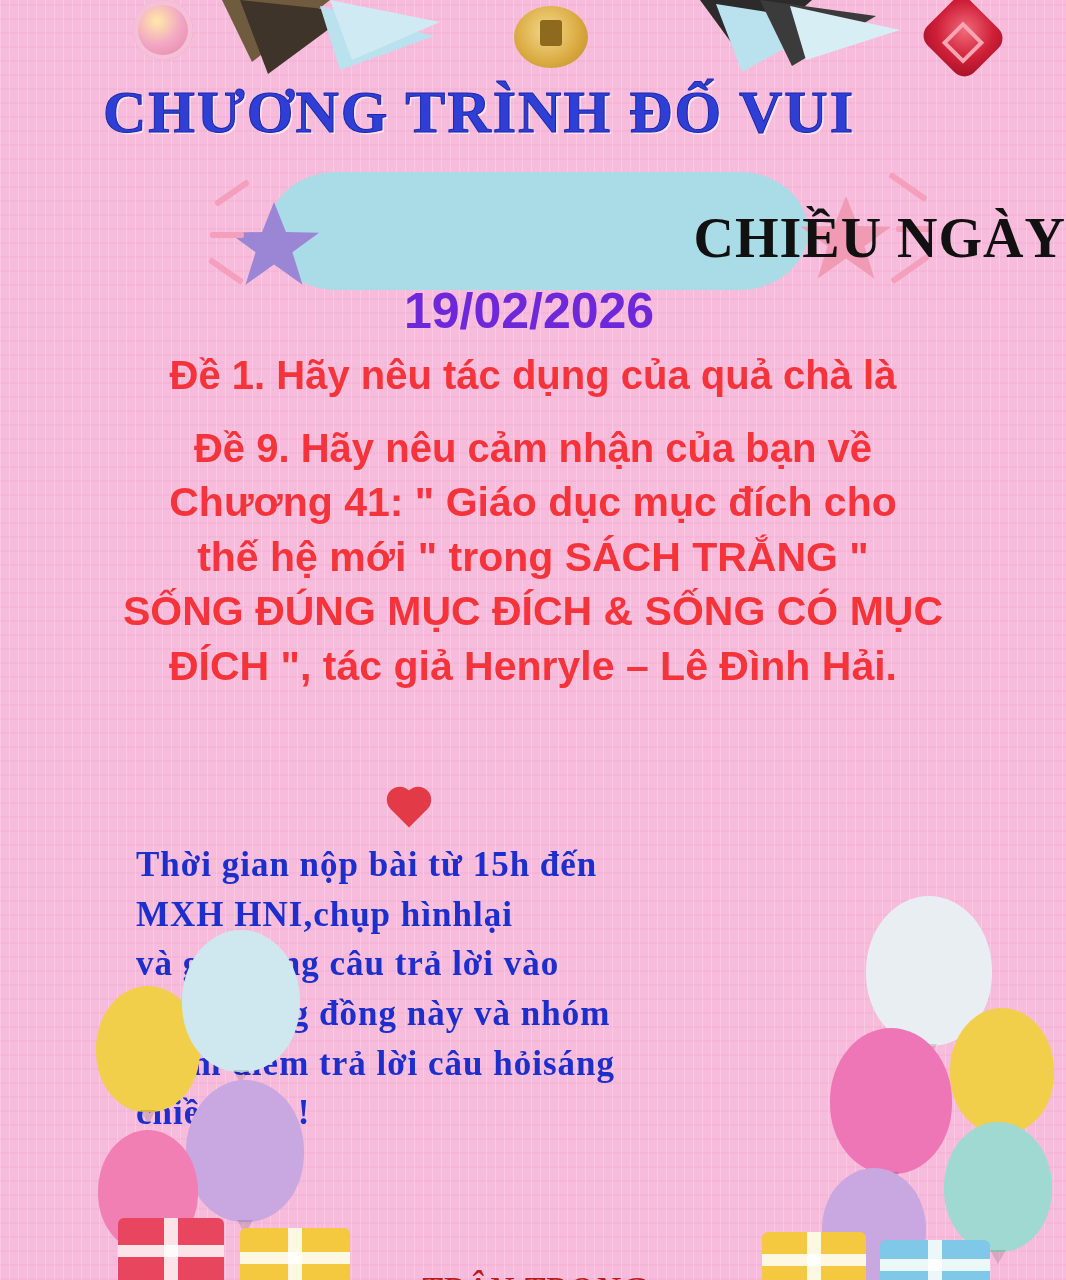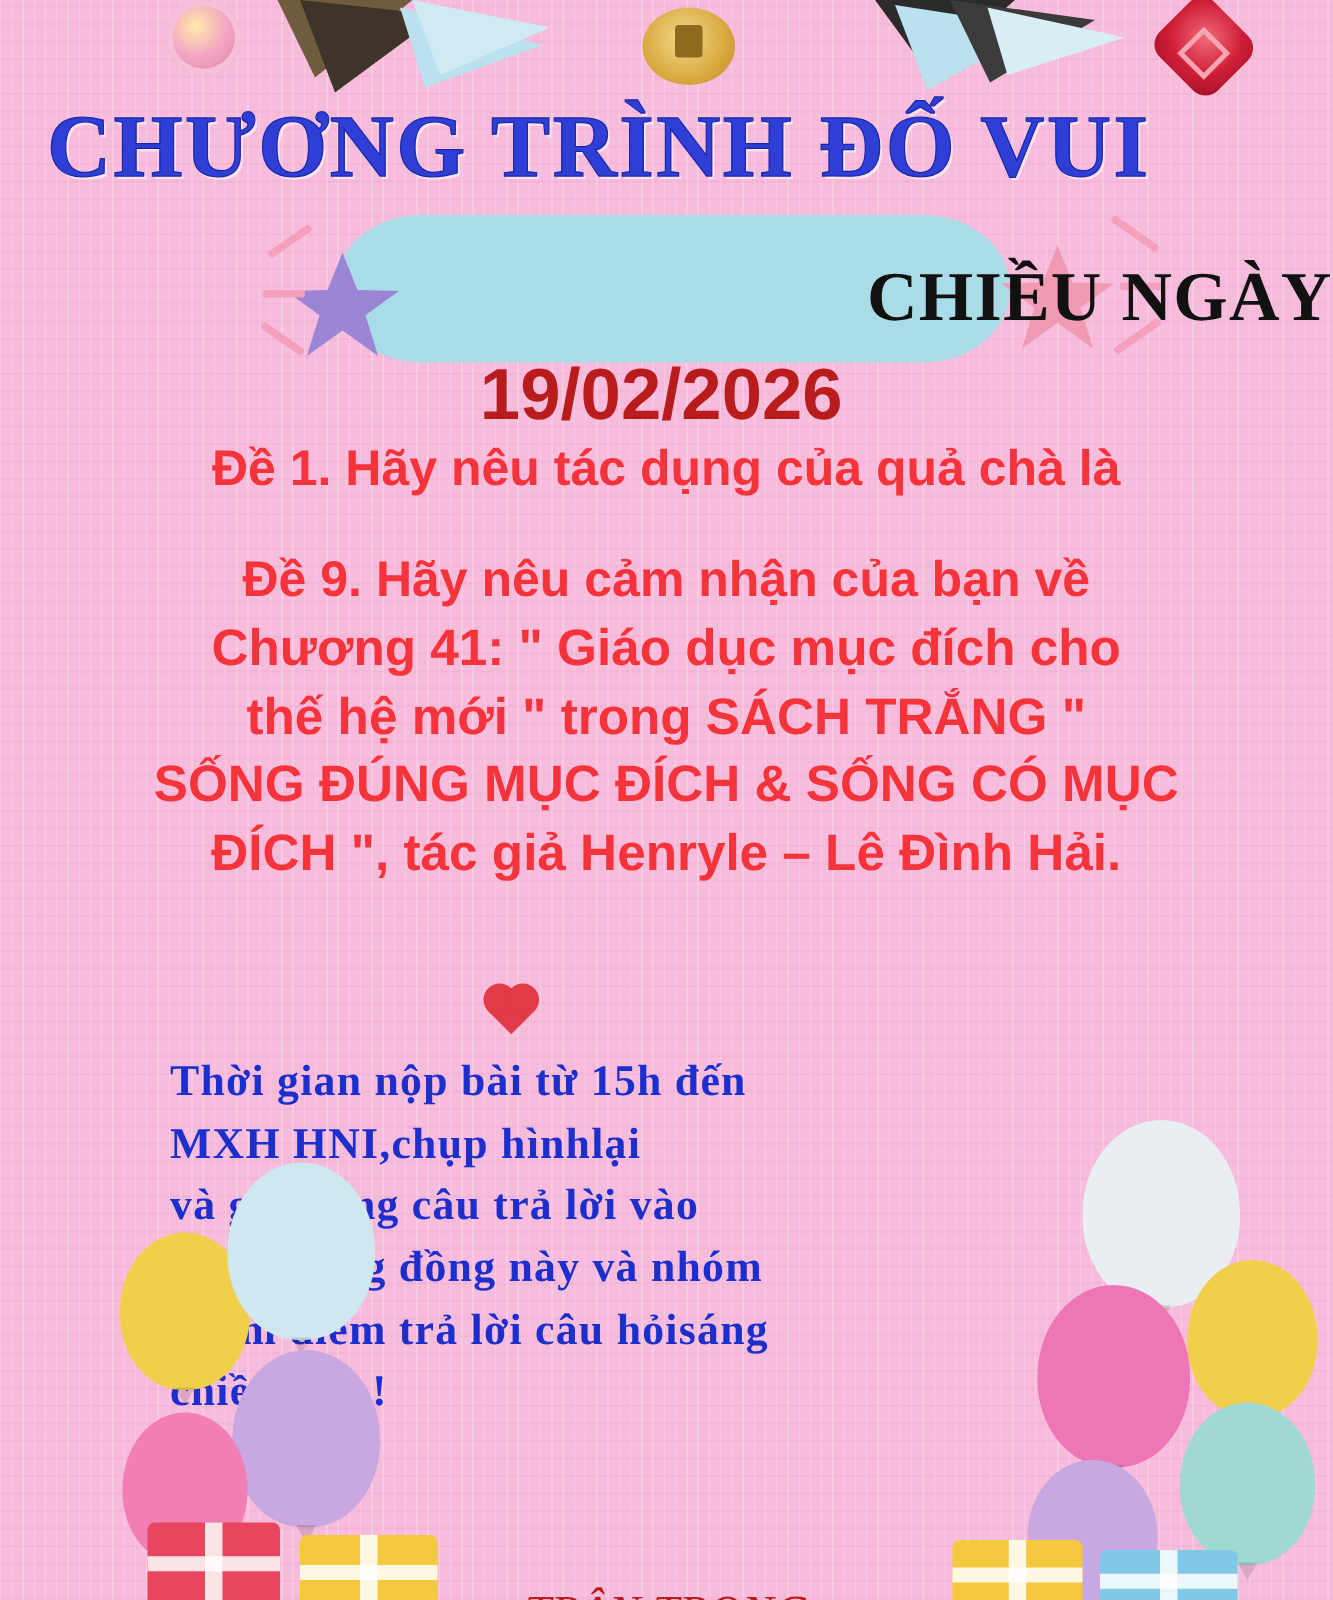--- a/index.html
+++ b/index.html
@@ -98,21 +98,21 @@
   }
 
   
   .title-main {
     position: absolute;
     left: 0; top: 78px;
     width: 958px;
     text-align: center;
     font-family: "Liberation Serif", serif;
     font-weight: bold;
-    font-size: 71px;
+    font-size: 60px;
     letter-spacing: 2px;
     color: #2f3fd6;
     -webkit-text-stroke: 1px #1a27a8;
     text-shadow: 2px 2px 0 rgba(255,255,255,0.55);
   }
   .title-sub {
     position: absolute;
     left: 0; top: 206px;
     width: 1066px;
     text-align: right;
@@ -122,38 +122,38 @@
     letter-spacing: 1px;
     color: #111111;
   }
   .title-date {
     position: absolute;
     left: 0; top: 282px;
     width: 1058px;
     text-align: center;
     font-family: "Liberation Sans", sans-serif;
     font-weight: bold;
-    font-size: 58px;
-    color: #b91c1c;
+    font-size: 50px;
+    color: #6d28d9;
   }
 
   .questions {
     position: absolute;
     left: 40px;
     top: 352px;
     width: 986px;
     text-align: center;
     color: #f4333a;
     font-family: "Liberation Sans", sans-serif;
     font-weight: bold;
     font-size: 40px;
     line-height: 1.18;
   }
   .q-line { margin: 0 0 6px 0; white-space: nowrap; }
-  .q-line.q1 { font-size: 40px; margin-bottom: 42px; }
+  .q-line.q1 { font-size: 40px; margin-bottom: 26px; }
   .q-line.q2 { font-size: 40px; }
   .q-line.q3 { font-size: 41px; }
   .q-line.q4 { font-size: 41px; }
   .q-line.q5 { font-size: 41px; text-align: center; }
   .q-line.q6 { font-size: 41px; }
 
   .note {
     position: absolute;
     left: 136px;
     top: 840px;

